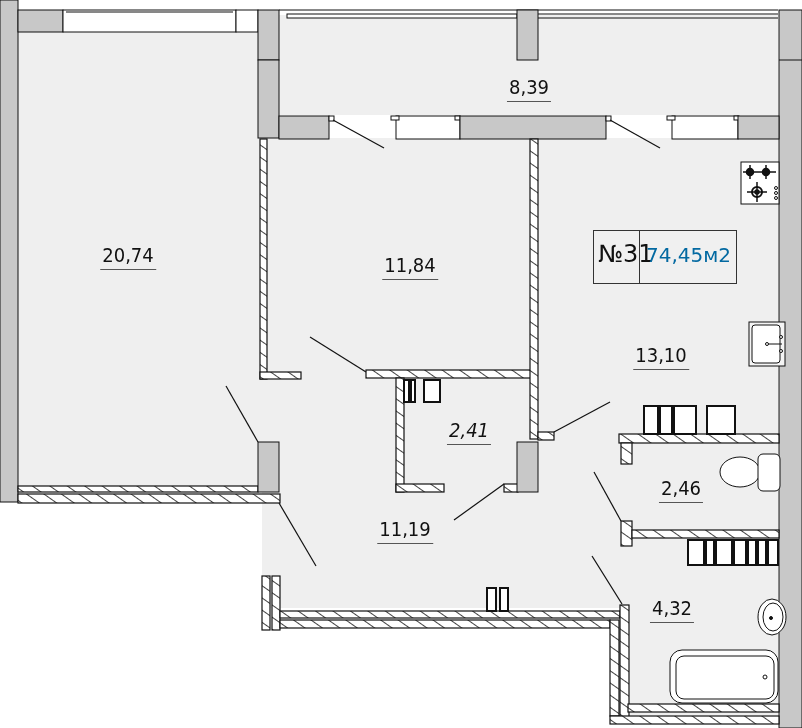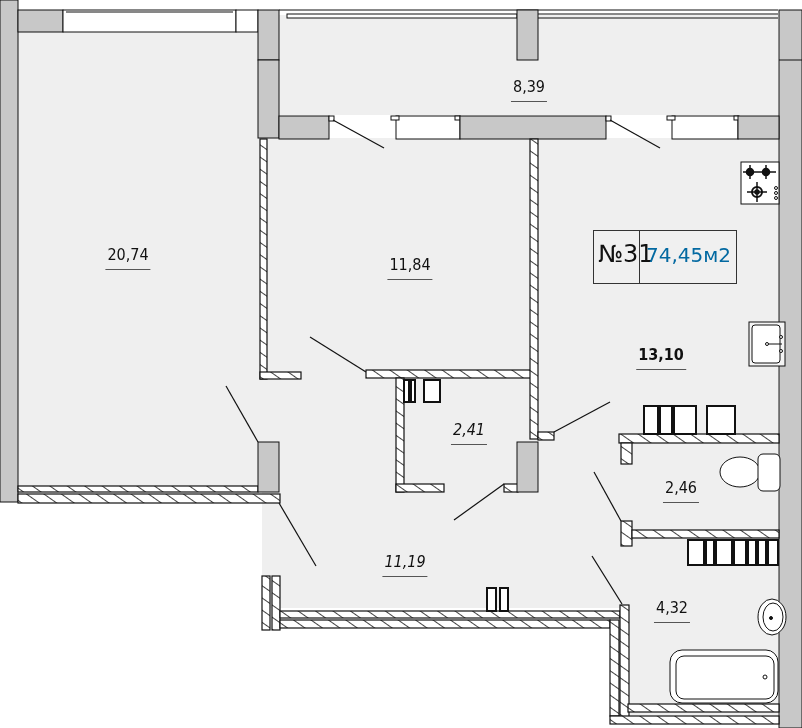--- a/index.html
+++ b/index.html
@@ -1,18 +1,18 @@
 <!DOCTYPE html>
 <html><head>
 <meta charset="utf-8">
 <style>
   html, body { margin:0; padding:0; background:#ffffff; }
   body { width:802px; height:728px; overflow:hidden; position:relative; font-family:"DejaVu Sans", sans-serif; }
   #plan { position:absolute; left:0; top:0; width:802px; height:728px; }
-  .lbl { position:absolute; font-family:"DejaVu Sans Condensed","DejaVu Sans", sans-serif; font-size:16px; color:#111; letter-spacing:0px; transform:translateX(-50%); padding:0 2px 3px 2px; border-bottom:1px solid #555; line-height:22px; font-stretch:condensed;text-align:center; }
+  .lbl { position:absolute; font-family:"DejaVu Sans Condensed","DejaVu Sans", sans-serif; font-size:20px; color:#111; letter-spacing:0px; transform:translateX(-50%); padding:0 2px 3px 2px; border-bottom:1px solid #555; line-height:22px; font-stretch:condensed;text-align:center; }
   .badge { position:absolute; left:593px; top:230px; height:52px; display:flex; border:1px solid #333; background:#f0f0f0; }
   .badge .num { font-size:24px; padding:12px 4px 0 4px; border-right:1px solid #333; color:#111; width:46px; box-sizing:border-box; text-align:center; line-height:22px;}
   .badge .area { font-size:20px; padding:14px 6px 0 6px; color:#0369a1; width:96px; box-sizing:border-box; text-align:center; line-height:20px;}
 </style>
 </head>
 <body>
 
 <svg id="plan" viewBox="0 0 802 728" xmlns="http://www.w3.org/2000/svg">
   <defs>
     <pattern id="hatch" patternUnits="userSpaceOnUse" width="10" height="10" patternTransform="rotate(-55)">
@@ -167,22 +167,22 @@
   <g stroke="#111" stroke-width="1">
     <rect x="670" y="650" width="108" height="53" rx="12" fill="#fff"></rect>
     <rect x="676" y="656" width="98" height="43" rx="8" fill="#fff"></rect>
     <circle cx="765" cy="677" r="2" fill="#fff"></circle>
   </g>
 </svg>
 
 <div class="lbl" style="left:128px;top:244px;">20,74</div>
 <div class="lbl" style="left:529px;top:76px;">8,39</div>
 <div class="lbl" style="left:410px;top:254px;">11,84</div>
-<div class="lbl" style="left:661px;top:344px;font-weight:bold;">13,10</div>
+<div class="lbl" style="left:661px;top:344px;">13,10</div>
 <div class="lbl" style="left:469px;top:419px;font-style:italic;">2,41</div>
 <div class="lbl" style="left:681px;top:477px;">2,46</div>
-<div class="lbl" style="left:405px;top:551px;font-style:italic;">11,19</div>
+<div class="lbl" style="left:405px;top:518px;">11,19</div>
 <div class="lbl" style="left:672px;top:597px;">4,32</div>
 
 <div class="badge">
   <div class="num">№31</div>
   <div class="area">74,45м2</div>
 </div>
 
 </body></html>

